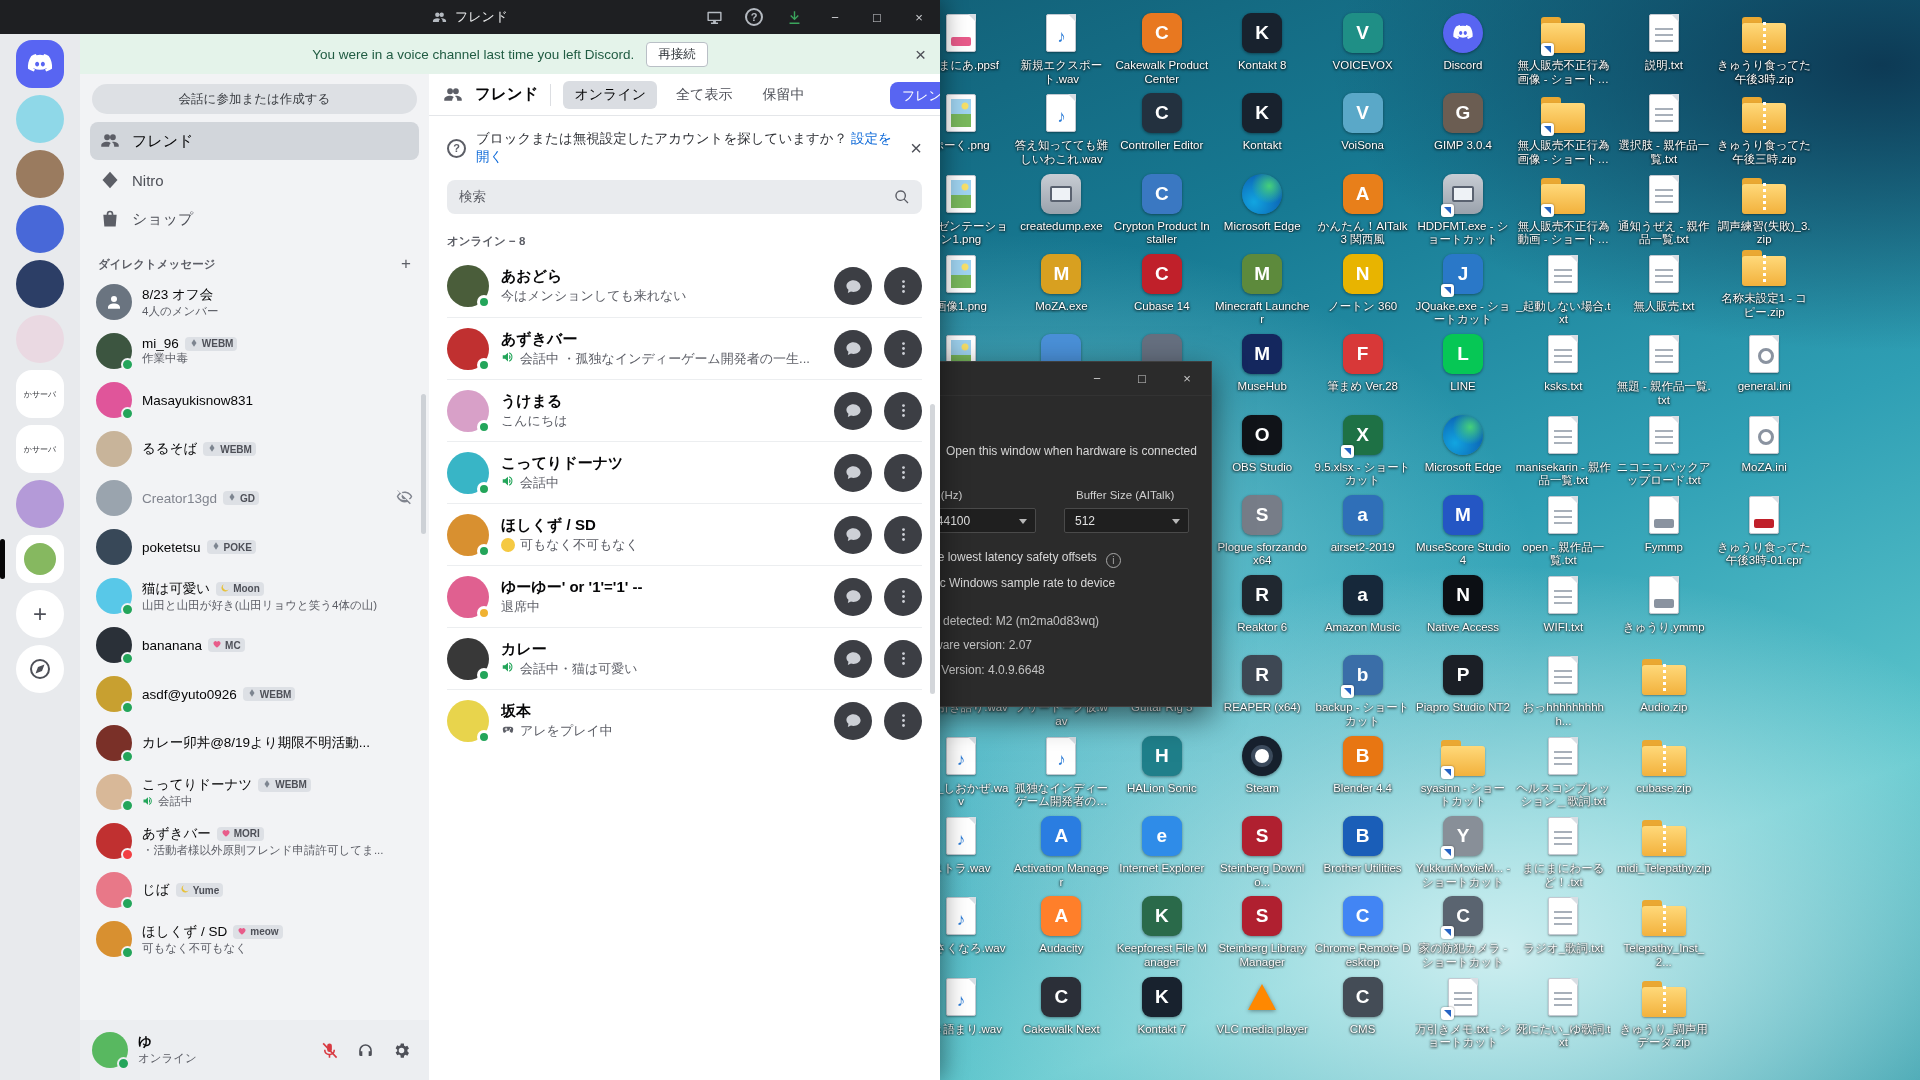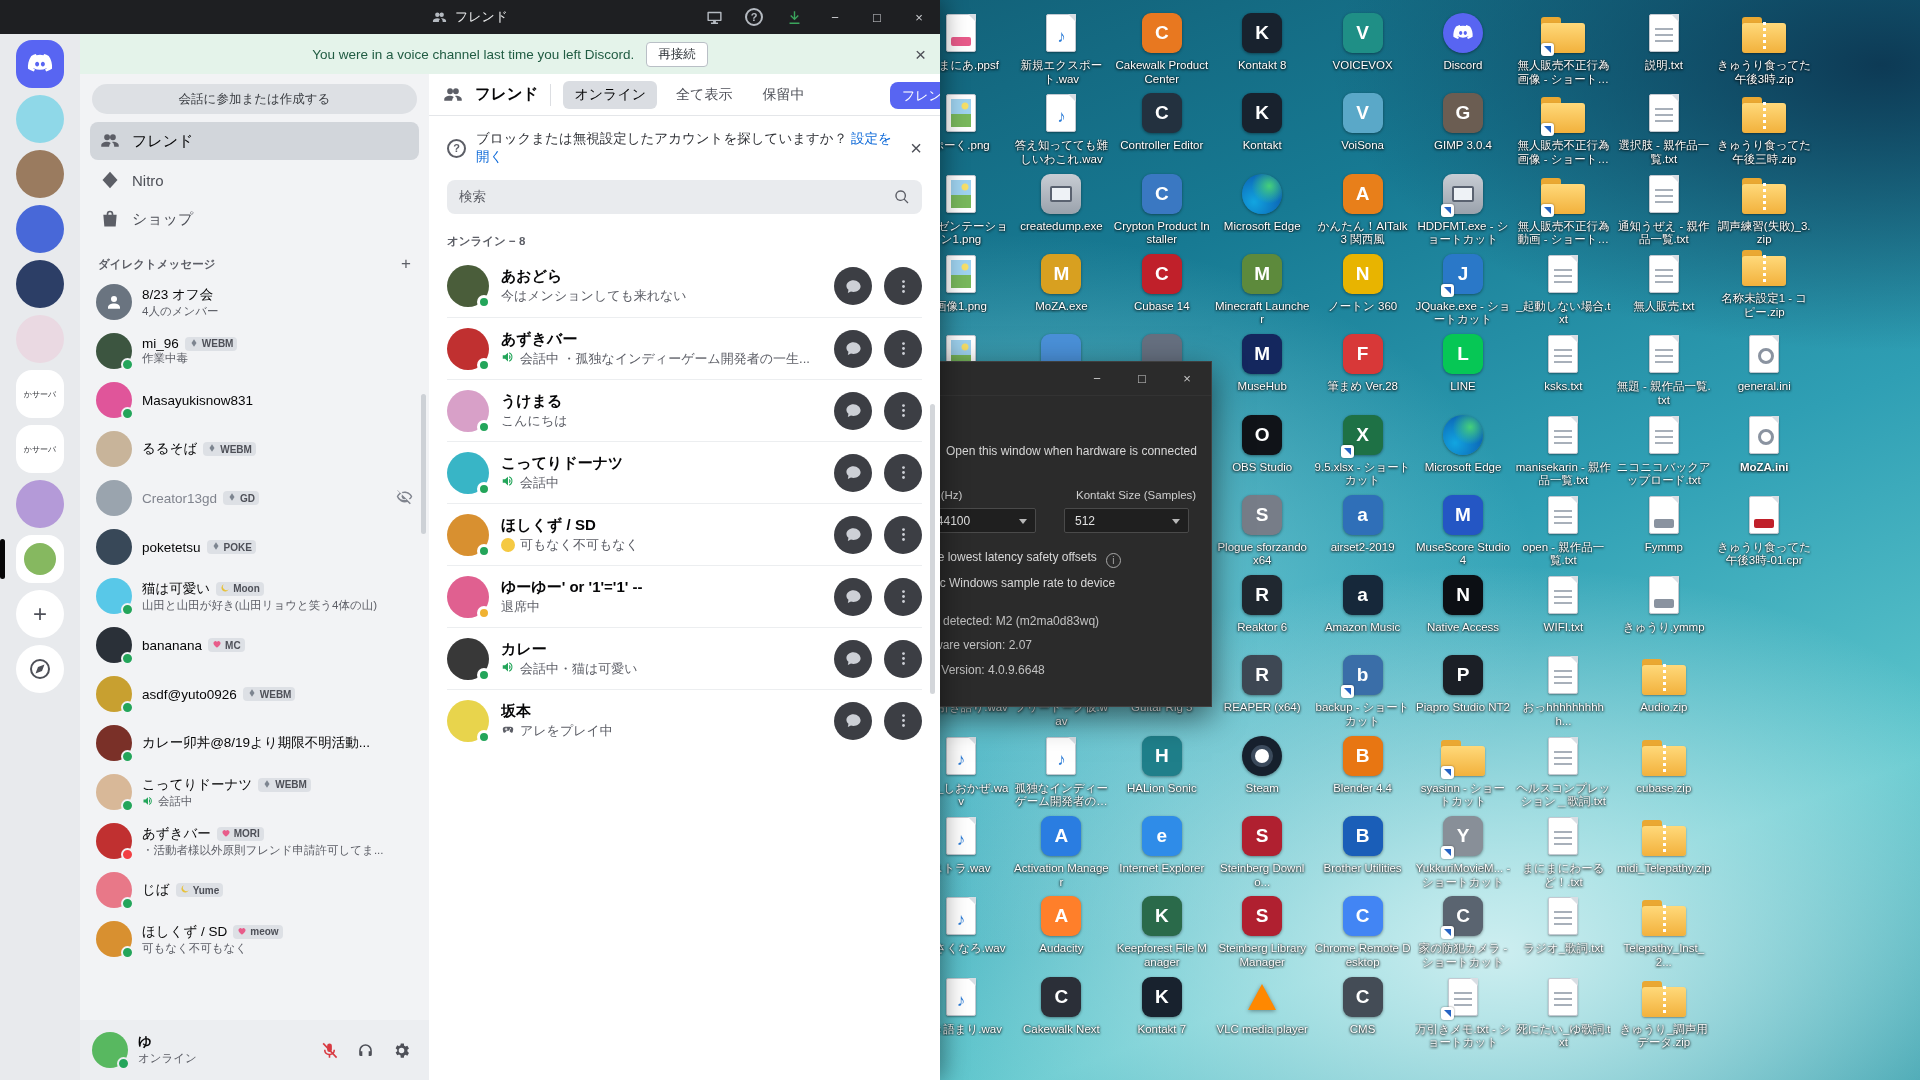--- a/index.html
+++ b/index.html
@@ -901,21 +901,21 @@
         <div class="lbl">名称未設定1 - コピー.zip</div>
       </div>
       <div class="dicon k-ini" style="left: 1716.2px; top: 331.2px;">
         <div class="art">
           <span class="pg">
             <span class="fold"></span>
           </span>
         </div>
         <div class="lbl">general.ini</div>
       </div>
-      <div class="dicon k-ini" style="left: 1716.2px; top: 411.5px; font-weight: bold;">
+      <div class="dicon k-ini" style="left: 1716.2px; top: 411.5px;">
         <div class="art">
           <span class="pg">
             <span class="fold"></span>
           </span>
         </div>
         <div class="lbl">MoZA.ini</div>
       </div>
       <div class="dicon k-doc" style="left: 1716.2px; top: 491.8px;">
         <div class="art">
           <span class="pg">
@@ -929,21 +929,21 @@
 </div>
 
 <div class="audio-dialog">
   <div class="ad-titlebar">
     <span class="ad-btn">−</span>
     <span class="ad-btn">□</span>
     <span class="ad-btn">×</span>
   </div>
   <div class="ad-line" style="left:165px;top:82px">Open this window when hardware is connected</div>
   <div class="ad-label" style="left:90px;top:127px">Sample Rate (Hz)</div>
-  <div class="ad-label" style="left:295px;top:127px">Kontakt Size (Samples)</div>
+  <div class="ad-label" style="left:295px;top:127px">Buffer Size (AITalk)</div>
   <div class="ad-select" style="left:90px;top:146px;width:165px">
     <span class="ctr">44100</span>
       <span class="caret"></span>
   </div>
   <div class="ad-select" style="left:283px;top:146px;width:125px">
     <span>512</span>
       <span class="caret"></span>
   </div>
   <div class="ad-line" style="left:142px;top:188px">
     <span>Use lowest latency safety offsets</span><span class="info-circle">i</span>

